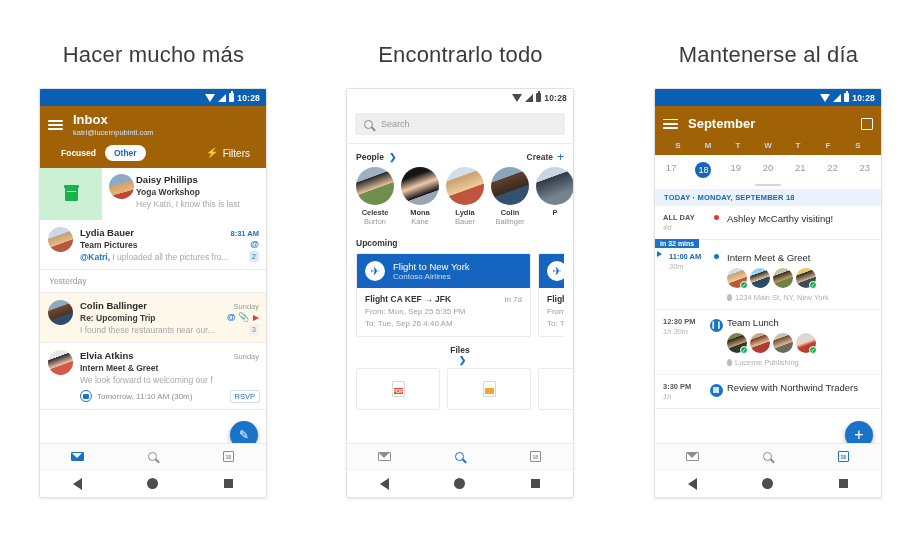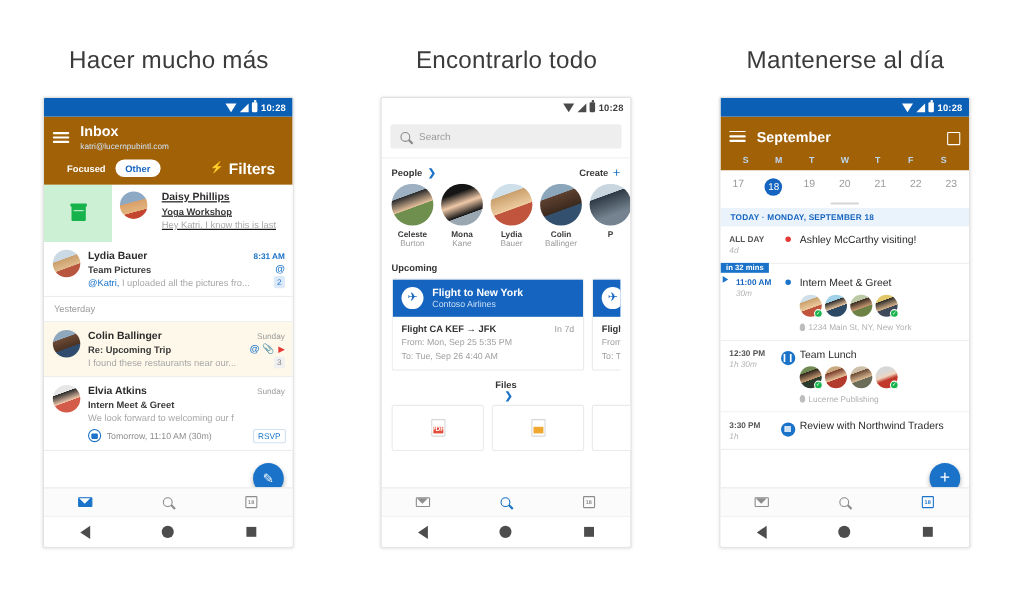--- a/index.html
+++ b/index.html
@@ -60,42 +60,42 @@
   .hamb { width:15px; }
   .hamb span { display:block; height:1.8px; background:#fff; margin:2.6px 0; border-radius:1px;}
   .title-block { flex:1; }
   .ab-title { color:#fff; font-size:13px; font-weight:700; line-height:15px;}
   .ab-sub { color:#cfe1f5; font-size:7.5px; line-height:11px; }
 
   .pivots { display:flex; align-items:center; padding: 7px 4px 7px 4px; }
   .pivot { font-size:8.5px; color:#ffffff; padding:3px 9px; border-radius:9px; font-weight:600;}
   .pivot.active { background:#ffffff; color:#1565c0; }
   .filters { margin-left:auto; display:flex; align-items:center; gap:4px; padding-right:4px;}
-  .filters .lbl { font-size:14px; color:#fff; font-weight:700;text-align:center;}
+  .filters .lbl { font-size:10px; color:#fff; font-weight:400;text-align:center;}
   .bolt { font-size:10px; color:#fff; line-height:10px;}
 
   
   .swipe-row { display:flex; height:52px; }
   .swipe-arch { width:62px; background:#ccf0d3; display:flex; align-items:center; justify-content:center;}
   .arch-icon { width:13px;height:14px;background:#16b24b;border-radius:1px; position:relative;}
   .arch-icon:after{content:"";position:absolute;top:3.5px;left:2px;width:9px;height:1.8px;background:#ccf0d3;}
   .arch-icon:before{content:"";position:absolute;top:-2px;left:-1px;width:15px;height:3px;background:#16b24b;border-radius:1px;}
-  .swipe-mail { flex:1; background:#fff; display:flex; padding:6px 7px 0 7px; gap:13px; overflow:hidden;text-decoration:underline;}
+  .swipe-mail { flex:1; background:#fff; display:flex; padding:6px 7px 0 7px; gap:2px; overflow:hidden;}
 
   .mailrow { display:flex; padding:7px 7px 7px 8px; gap:7px; border-bottom:1px solid #ececec; background:#fff; position:relative;}
   .mailrow.unreadish { background:#fdf8e9; }
   .avatar { width:25px;height:25px;border-radius:50%; flex:0 0 25px; background:#cfd8dc; overflow:hidden; position:relative;}
   .mailbody { flex:1; min-width:0; }
   .m-line1 { display:flex; align-items:baseline; }
   .m-from { font-size:9.5px; font-weight:700; color:#2b2b2b; }
   .m-time { margin-left:auto; font-size:7.5px; color:#1a73c9; font-weight:600;}
   .m-time.grey { color:#9a9a9a; font-weight:400;}
   .m-subj { font-size:8.5px; color:#3a3a3a; font-weight:600; margin-top:2px;}
   .m-prev { font-size:8.5px; color:#a8a8a8; margin-top:2px; white-space:nowrap; overflow:hidden; text-overflow:ellipsis;}
-  .m-prev b { color:#1a73c9; font-weight:400;}
+  .m-prev b { color:#1a73c9; font-weight:700;}
   .m-icons { position:absolute; right:7px; top:20px; display:flex; gap:3px; align-items:center;}
   .ic-at { font-size:9px; color:#1a73c9; font-weight:700; line-height:9px;}
   .ic-clip { font-size:9px; color:#9a9a9a; line-height:9px; }
   .ic-flag { width:0;height:0; border-left:6px solid #e53935; border-top:3px solid transparent; border-bottom:3px solid transparent;}
   .count { position:absolute; right:7px; bottom:7px; font-size:7.5px; color:#1a73c9; background:#dbe9f8; border-radius:2px; padding:0 3px; line-height:11px;}
   .count.plain { background:#f0f0f0; color:#888;}
 
   .daysep { font-size:8.5px; color:#9a9a9a; padding:6px 9px; background:#fff; border-bottom:1px solid #ececec;}
 
   .rsvp-line { display:flex; align-items:center; gap:5px; margin-top:5px;}
@@ -154,21 +154,21 @@
   .p-n1 { font-size:7.5px; color:#3a3a3a; font-weight:700; margin-top:3px;}
   .p-n2 { font-size:7.5px; color:#9a9a9a; }
 
   .upcoming-wrap { padding:0 9px; }
   .up-label { font-size:8.5px; font-weight:700; color:#333; padding:3px 0 5px 0;}
   .cards { display:flex; gap:7px; overflow:hidden;}
   .card { width:175px; flex:0 0 175px; border:1px solid #eaeaea; border-radius:2px; overflow:hidden; background:#fff;}
   .card-head { background:#1565c0; display:flex; align-items:center; gap:8px; padding:7px 8px;}
   .plane-circ { width:20px;height:20px;border-radius:50%; background:#fff; display:flex;align-items:center;justify-content:center; flex:0 0 20px;}
   .plane { color:#1565c0; font-size:11px; line-height:11px;}
-  .ch-t1 { font-size:9.5px; color:#fff; font-weight:700;}
+  .ch-t1 { font-size:9.5px; color:#fff; font-weight:400;}
   .ch-t2 { font-size:8px; color:#cbdef5;}
   .card-body { padding:6px 8px 8px 8px;}
   .cb-line1 { display:flex; align-items:baseline;}
   .cb-route { font-size:8.5px; color:#333; font-weight:600;}
   .cb-in { margin-left:auto; font-size:8px; color:#9a9a9a;}
   .cb-sub { font-size:8px; color:#a0a0a0; margin-top:3px;}
 
   .files-row { display:flex; gap:7px; padding:0 9px;}
   .filecard { width:84px; height:42px; flex:0 0 84px; border:1px solid #eaeaea; border-radius:2px;
               display:flex; align-items:center; justify-content:center; background:#fff;}
@@ -495,21 +495,21 @@
 
     <div class="phone">
       <div class="statusbar">
         <div class="ic-wifi"></div>
         <div class="ic-sig"></div>
         <div class="ic-batt"></div>
         <div class="sb-time">10:28</div>
       </div>
 
       <div class="appbar" style="padding-bottom:0;">
-        <div class="appbar-row" style="padding:4px 0 5px 0;align-items:flex-end;">
+        <div class="appbar-row" style="padding:4px 0 5px 0;">
           <div class="hamb">
               <span></span>
               <span></span>
               <span></span>
             </div>
           <div class="ab-title" style="flex:1;">September</div>
           <div style="width:12px;height:12px;border:1.6px solid #fff;border-radius:1px;"></div>
         </div>
         <div class="dow">
           <div>S</div>

